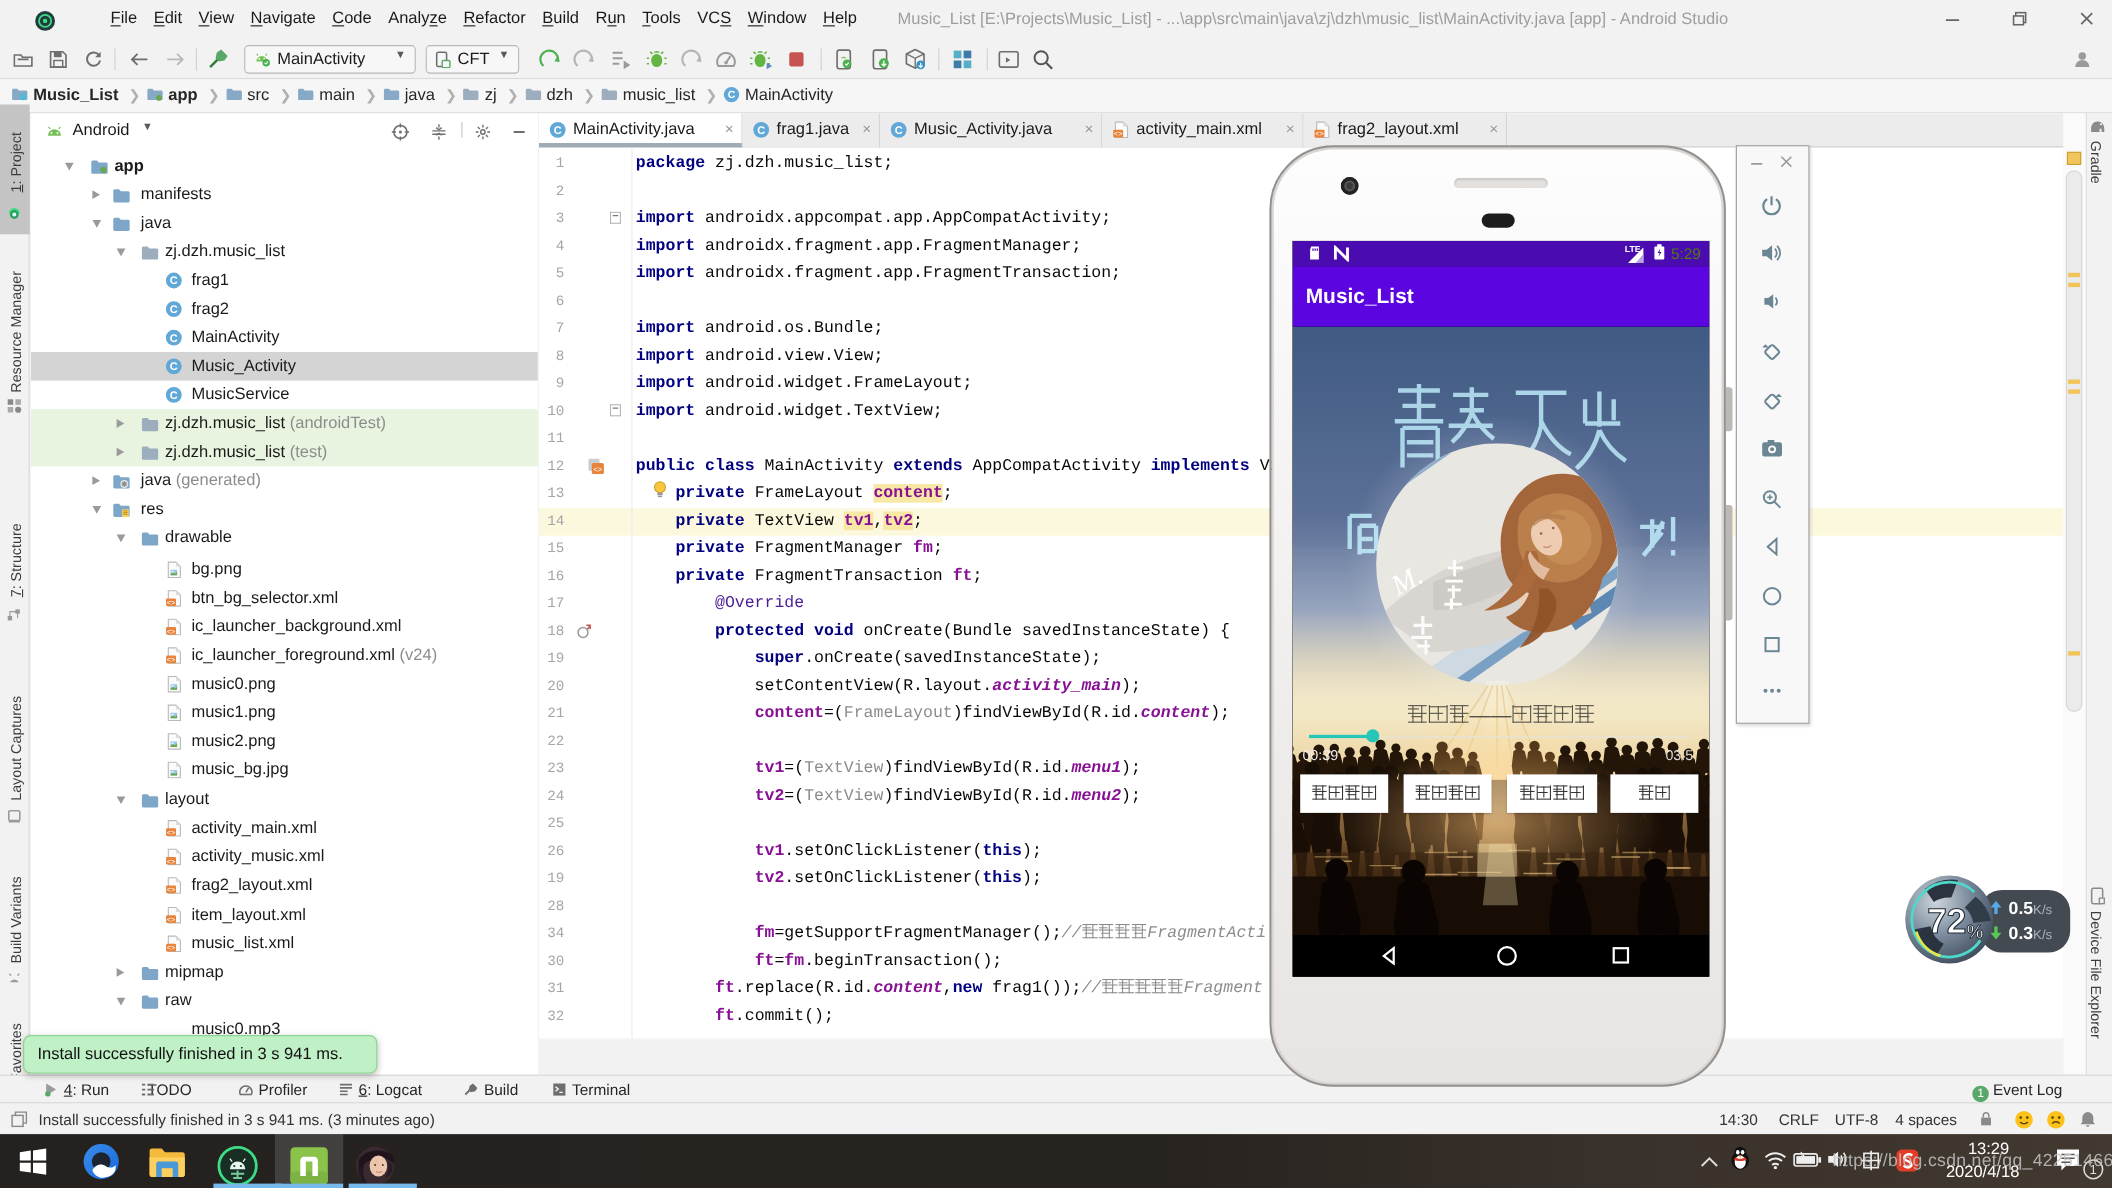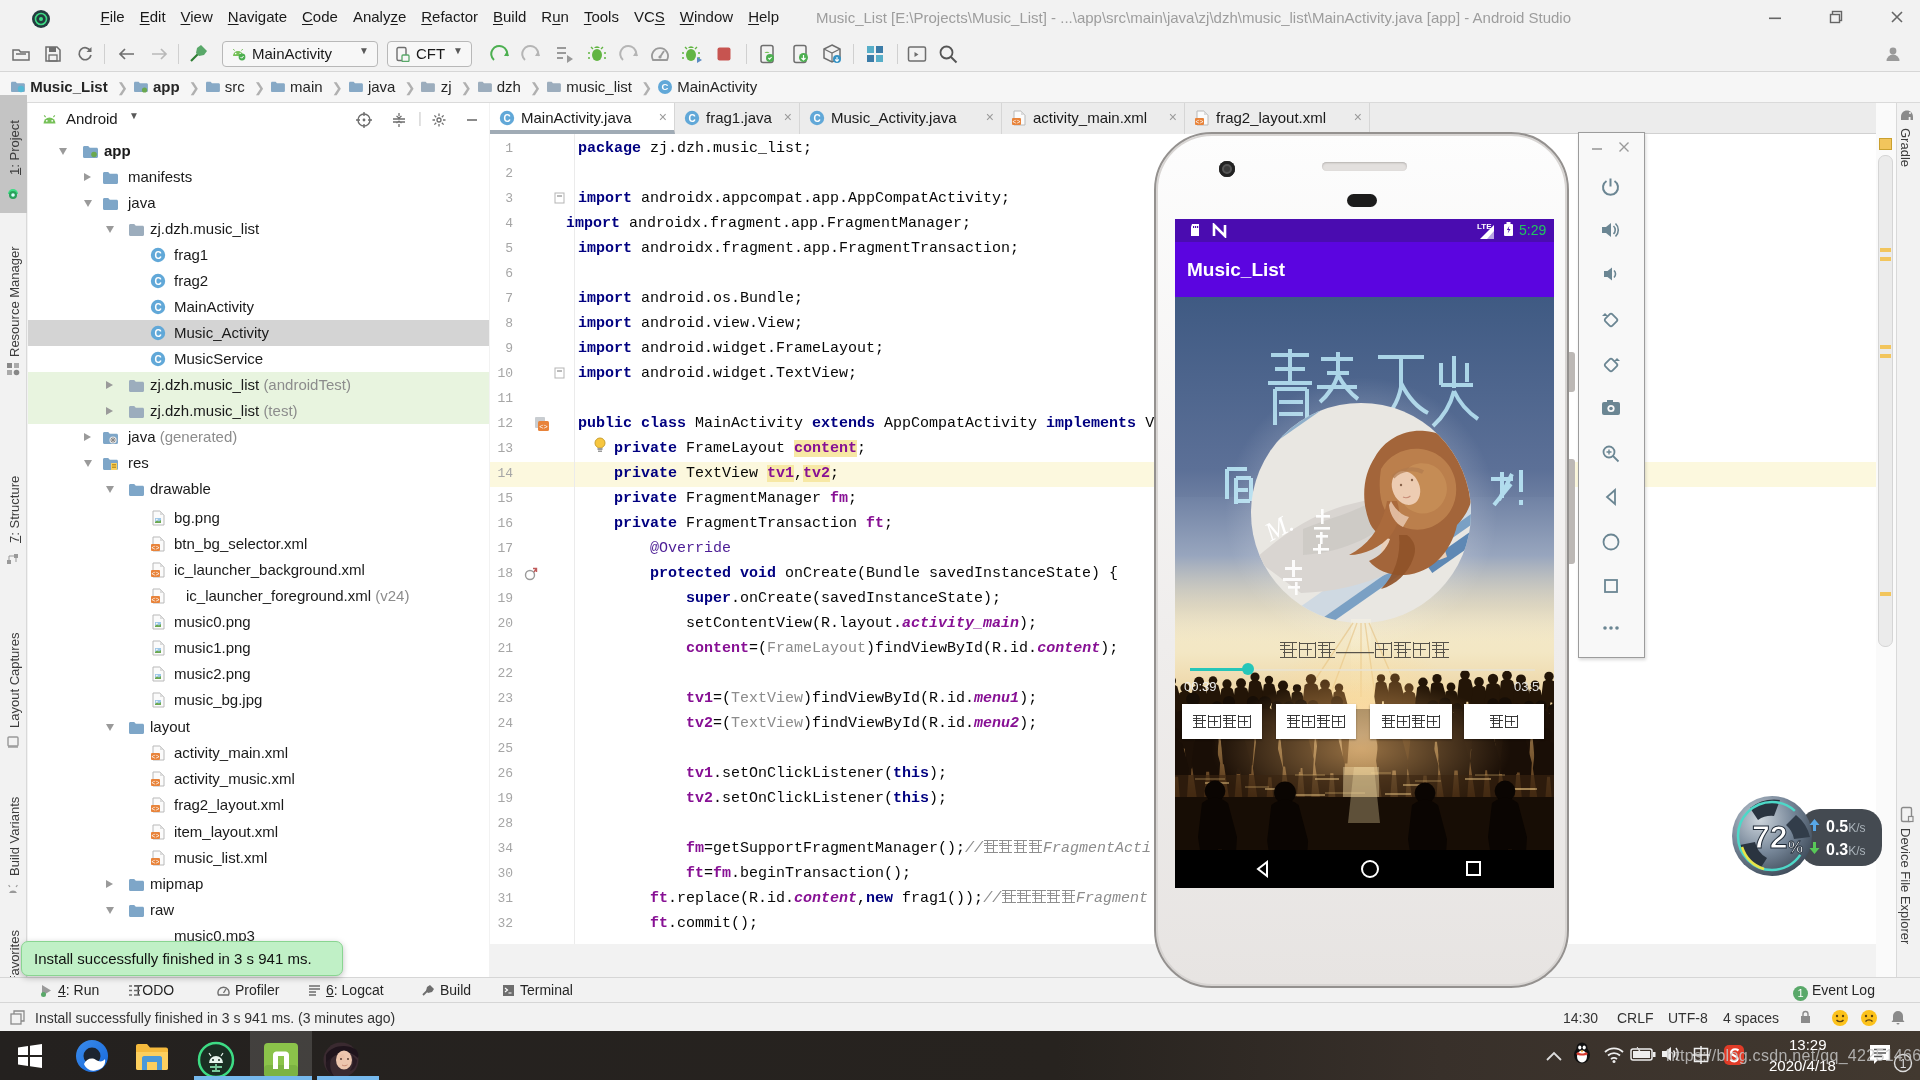--- a/index.html
+++ b/index.html
@@ -453,21 +453,21 @@
           </svg></div>
         <div class="lbl" style="left:146px">ic_launcher_background.xml</div>
       </div>
 <div class="trow" style="top:480px;">
         <div class="ticon" style="left:122px"><svg width="16" height="16" viewBox="0 0 16 16">
             <path d="M3 1h7l4 4v10H3z" fill="#fbfbfb" stroke="#b9b9b9"></path>
             <path d="M10 1l4 4h-4z" fill="#dcdcdc"></path>
             <rect x="1" y="8" width="9" height="7" rx="1" fill="#e8833a"></rect>
             <text x="5.5" y="14" font-size="6.5" text-anchor="middle" fill="#fff" font-family="Liberation Mono">&lt;&gt;</text>
           </svg></div>
-        <div class="lbl" style="left:158px">ic_launcher_foreground.xml <span class="dim">(v24)</span></div>
+        <div class="lbl" style="left:146px">ic_launcher_foreground.xml <span class="dim">(v24)</span></div>
       </div>
 <div class="trow" style="top:506px;">
         <div class="ticon" style="left:122px"><svg width="16" height="16" viewBox="0 0 16 16">
             <path d="M3 1h7l4 4v10H3z" fill="#fbfbfb" stroke="#b9b9b9"></path>
             <path d="M10 1l4 4h-4z" fill="#dcdcdc"></path>
             <rect x="5" y="8" width="6" height="5" fill="#9cc7e8"></rect>
             <circle cx="6.8" cy="9.8" r="1" fill="#f5f5f5"></circle>
             <path d="M5 12l2-1.6 2 1.2 2-1.6v3H5z" fill="#6aa84f"></path>
           </svg></div>
         <div class="lbl" style="left:146px">music0.png</div>
@@ -618,21 +618,21 @@
         <div class="tx">frag2_layout.xml</div>
         <div class="cl">×</div>
       </div>
 <div class="caretline"></div>
 <div class="lnum" style="left:0;top:33px">1</div>
 <div class="codeline" style="left:88px;top:33px"><span class="kw">package</span> zj.dzh.music_list;</div>
 <div class="lnum" style="left:0;top:58px">2</div>
 <div class="lnum" style="left:0;top:83px">3</div>
 <div class="codeline" style="left:88px;top:83px"><span class="kw">import</span> androidx.appcompat.app.AppCompatActivity;</div>
 <div class="lnum" style="left:0;top:108px">4</div>
-<div class="codeline" style="left:76px;top:108px"><span class="kw">import</span> androidx.fragment.app.FragmentManager;</div>
+<div class="codeline" style="left:88px;top:108px"><span class="kw">import</span> androidx.fragment.app.FragmentManager;</div>
 <div class="lnum" style="left:0;top:133px">5</div>
 <div class="codeline" style="left:88px;top:133px"><span class="kw">import</span> androidx.fragment.app.FragmentTransaction;</div>
 <div class="lnum" style="left:0;top:158px">6</div>
 <div class="lnum" style="left:0;top:183px">7</div>
 <div class="codeline" style="left:88px;top:183px"><span class="kw">import</span> android.os.Bundle;</div>
 <div class="lnum" style="left:0;top:208px">8</div>
 <div class="codeline" style="left:88px;top:208px"><span class="kw">import</span> android.view.View;</div>
 <div class="lnum" style="left:0;top:233px">9</div>
 <div class="codeline" style="left:88px;top:233px"><span class="kw">import</span> android.widget.FrameLayout;</div>
 <div class="lnum" style="left:0;top:258px">10</div>
@@ -788,21 +788,21 @@
 <span class="abs" style="left:302px;top:3px;color:#fff;font-size:8px;font-weight:bold">LTE</span>
 <svg class="abs" style="left:305px;top:6px" width="15" height="14" viewBox="0 0 15 14">
           <path d="M14 0v14H0z" fill="#fff"></path>
           <path d="M14 6v8H7z" fill="#b9a3e3"></path>
         </svg>
 <svg class="abs" style="left:328px;top:2px" width="11" height="16" viewBox="0 0 11 16">
           <rect x="1" y="3" width="9" height="12" rx="1" fill="#fff"></rect>
           <rect x="3.5" y="1" width="4" height="2.5" fill="#fff"></rect>
           <path d="M6.3 5l-2.4 4h1.8l-1 3.5 2.8-4.5H5.7z" fill="#4a0cb0"></path>
         </svg>
-<span class="abs" style="left:344px;top:3px;color:#22c55e;font-size:14px">5:29</span>
+<span class="abs" style="left:344px;top:3px;color:#4d7c0f;font-size:14px">5:29</span>
 <div class="abs" style="left:0;top:23px;width:379px;height:55px;background:#5b05e0"></div>
 <span class="abs" style="left:12px;top:40px;color:#fff;font-size:19px;font-weight:bold">Music_List</span>
 <svg class="abs" style="left:0;top:78px" width="379" height="553" viewBox="0 0 379 553">
           <defs>
             <linearGradient id="sky" x1="0" y1="0" x2="0" y2="1">
               <stop offset="0" stop-color="#f1ead6"></stop>
               <stop offset=".44" stop-color="#f3e7c4"></stop>
               <stop offset=".58" stop-color="#ecd2a0"></stop>
               <stop offset=".71" stop-color="#cfa05f"></stop>
               <stop offset=".84" stop-color="#7a4e22"></stop>

